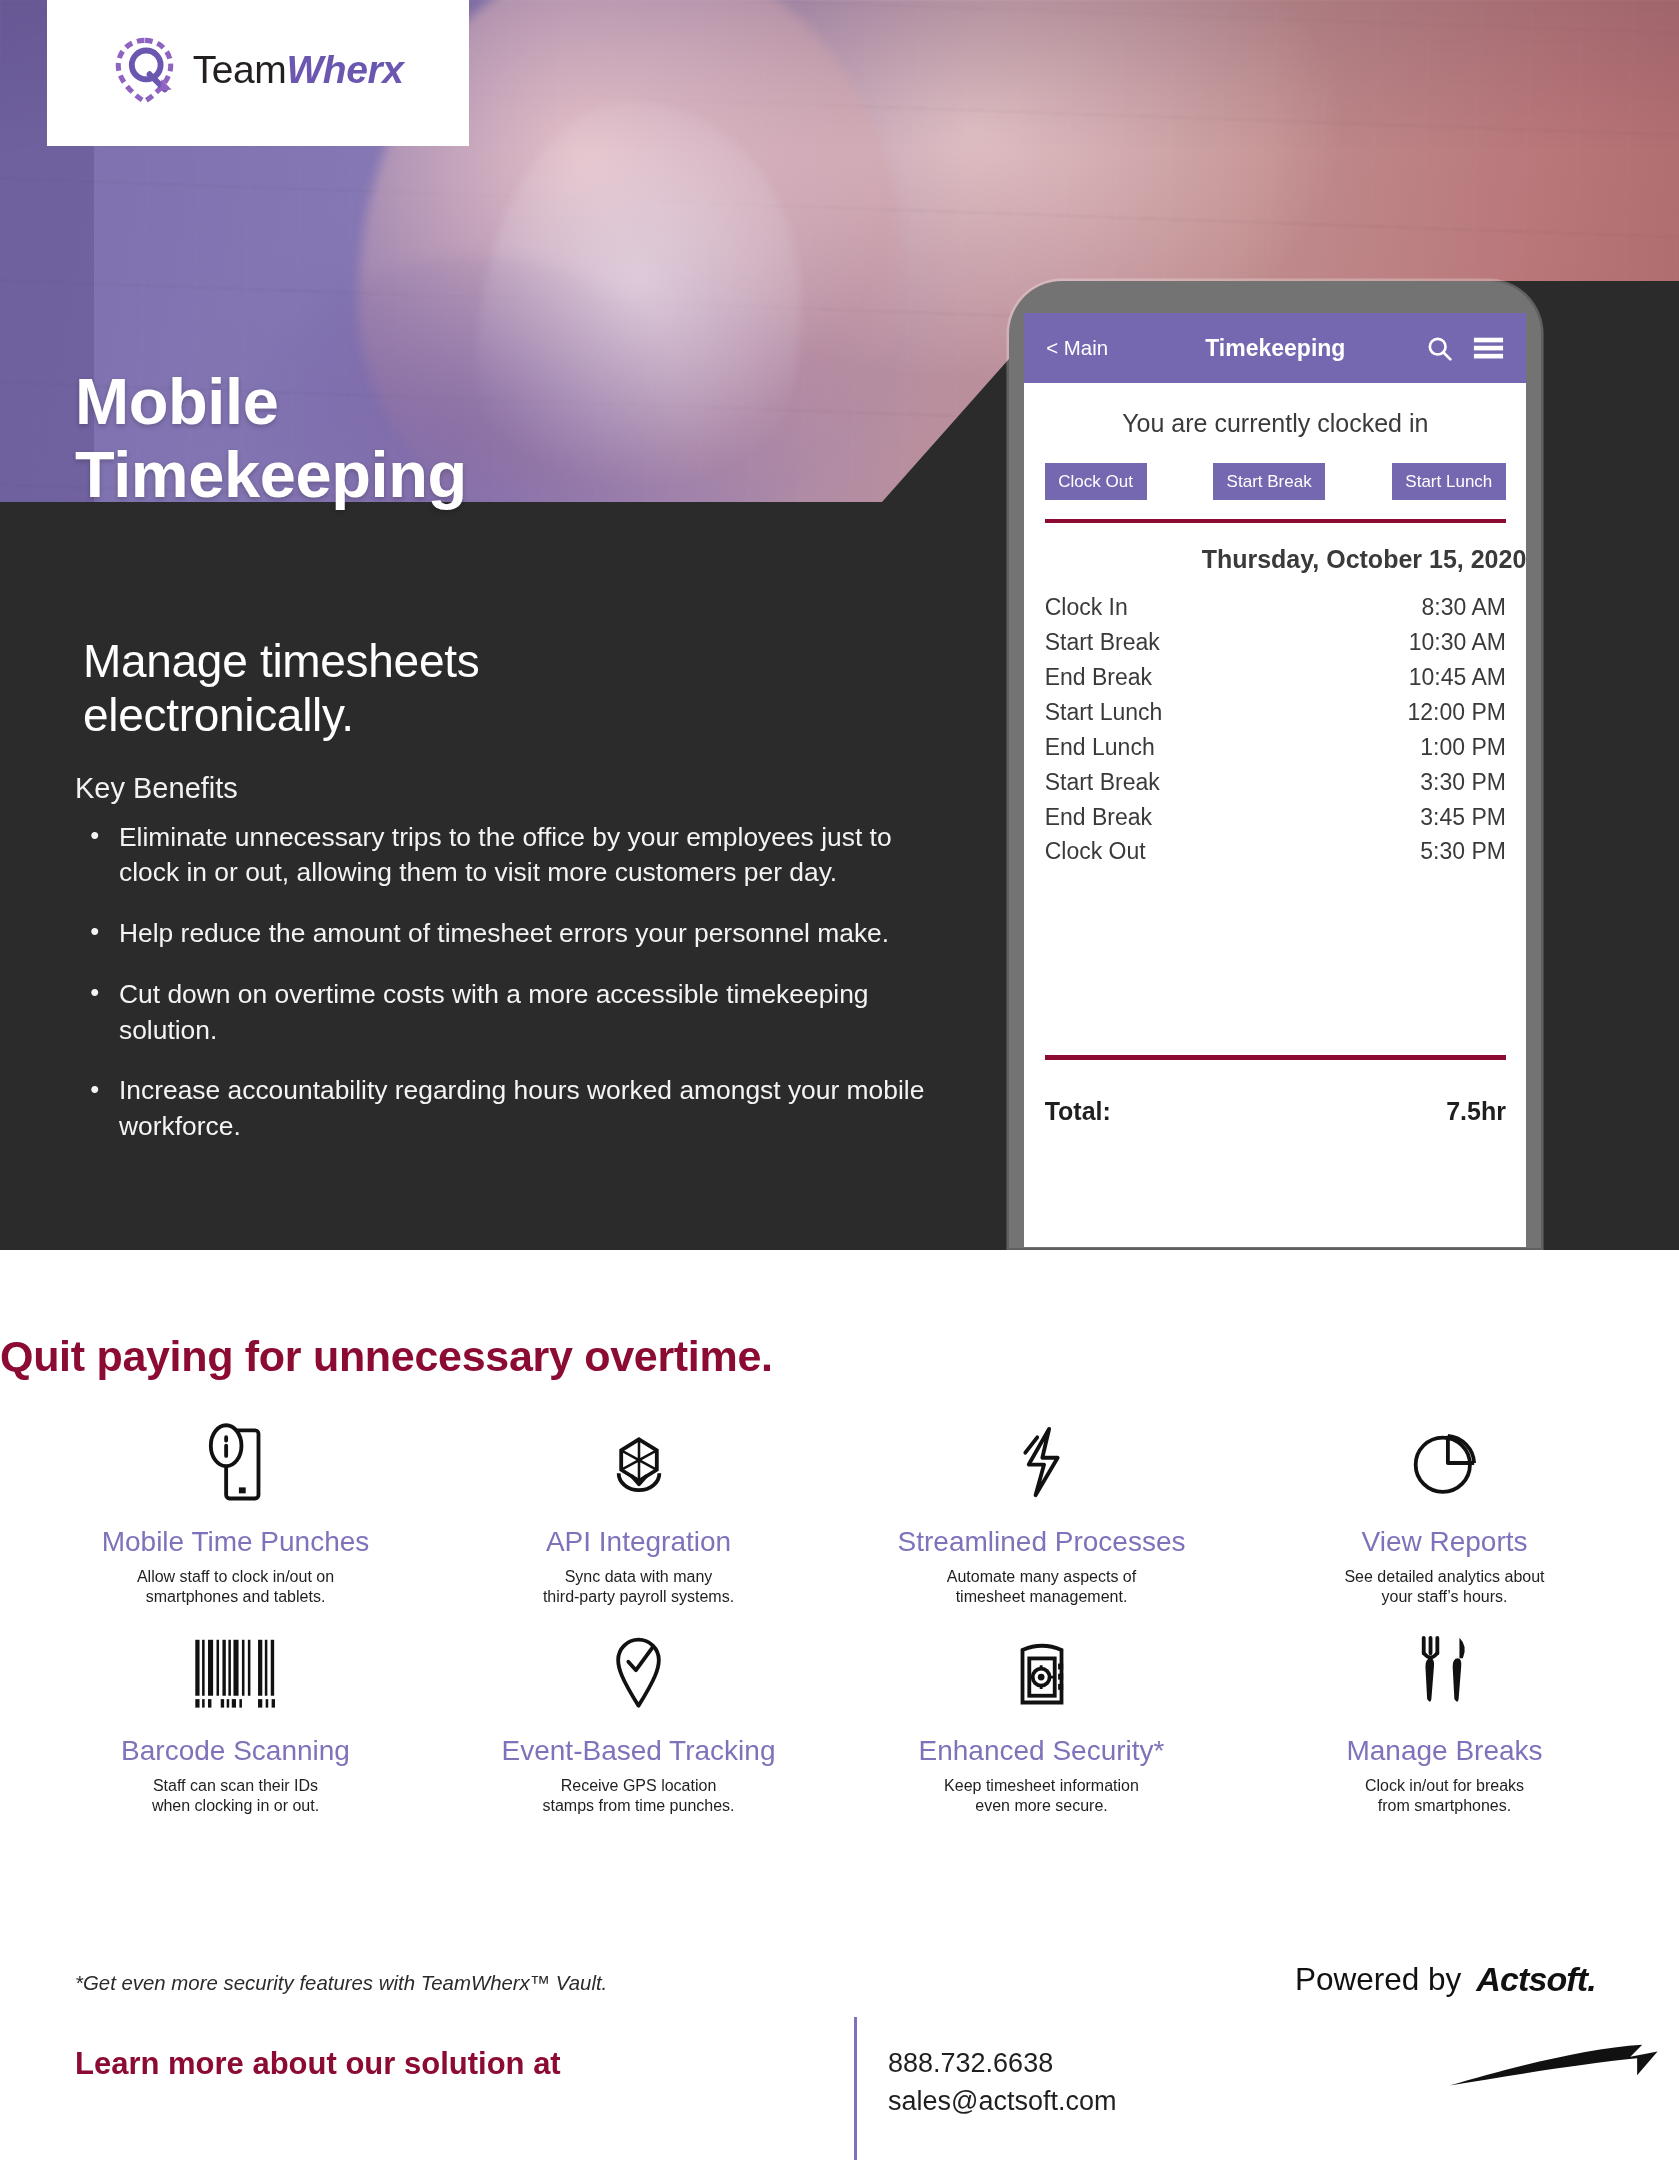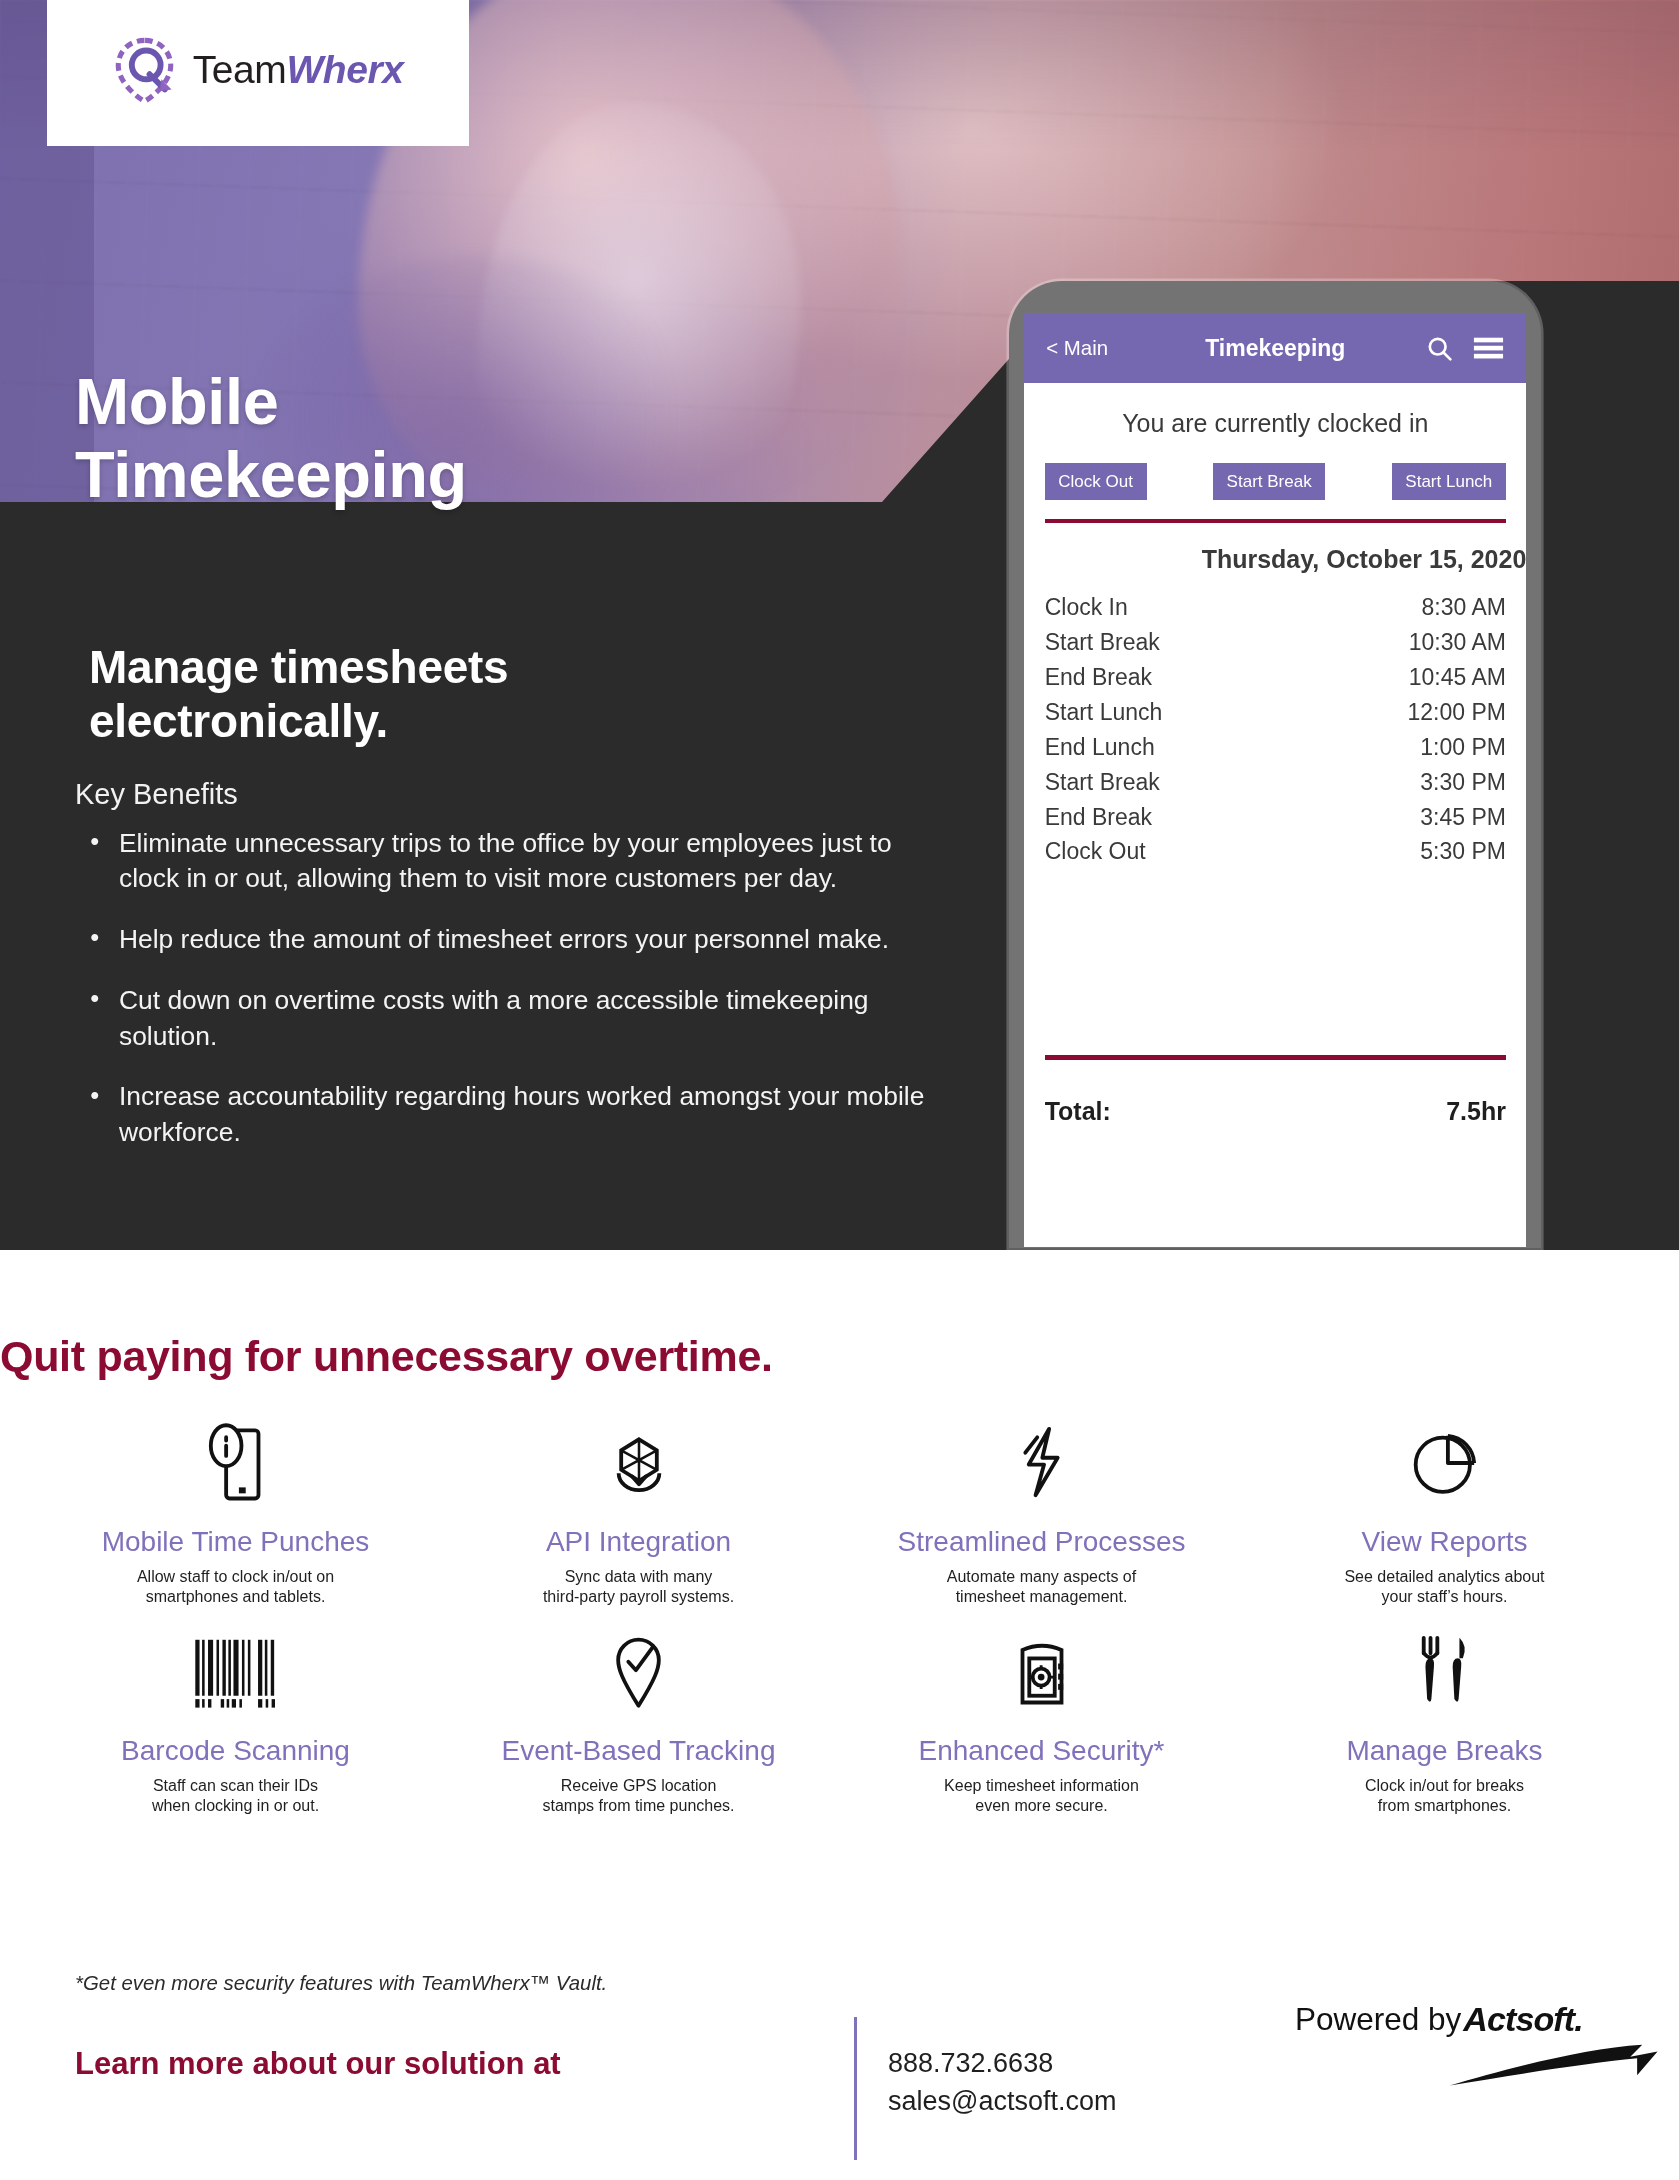--- a/index.html
+++ b/index.html
@@ -59,21 +59,21 @@
 
   .hero-title{
     position:absolute;left:75px;top:366px;
     color:#ffffff;font-size:65px;font-weight:bold;line-height:1.12;letter-spacing:-0.4px;
     text-shadow:0 1.7px 5.1px rgba(0,0,0,.22);
   }
 
   
   .darkband{position:absolute;left:0;top:582px;width:1680px;height:669px;background:#2b2b2b;}
   .copy{position:absolute;left:75px;top:626px;width:860px;color:#ffffff;}
-  .copy h2{margin:14px;font-size:46px;font-weight:bold;line-height:1.18;letter-spacing:-0.3px;}
+  .copy h2{margin:8px;font-size:46px;font-weight:normal;line-height:1.18;letter-spacing:-0.3px;}
   .copy .kb{margin:29px 0 15.3px 0;font-size:29px;font-weight:normal;color:#f2f2f2;}
   .bullets{list-style:none;margin:0;padding:0;}
   .bullets li{
     position:relative;padding-left:44px;margin-bottom:25.6px;
     font-size:26.4px;line-height:1.34;color:#f4f4f4;
   }
   .bullets li:before{
     content:"\2022";position:absolute;left:15.3px;top:-1.7px;font-size:25.6px;color:#f4f4f4;
   }
 
@@ -127,21 +127,21 @@
 
   
   .footnote{
     position:absolute;left:75px;top:1972px;font-size:20.4px;font-style:italic;color:#2b2b2b;
   }
   .cta{
     position:absolute;left:75px;top:2044px;font-size:31px;font-weight:bold;color:#8c0b33;line-height:1.32;
   }
   .vdiv{position:absolute;left:854px;top:2017px;width:3.4px;height:143px;background:#8071bb;}
   .contact{position:absolute;left:888px;top:2044px;font-size:27px;color:#1f1f1f;line-height:1.42;}
-  .powered{position:absolute;left:1295px;top:2000px;display:flex;align-items:center;gap:2px;}
+  .powered{position:absolute;left:1295px;top:1960px;display:flex;align-items:center;gap:15px;}
   .powered .pw{font-size:31.5px;color:#111;}
   .powered .act{font-size:34px;font-style:italic;font-weight:bold;color:#111;letter-spacing:-0.9px;position:relative;}
   .swoosh{position:absolute;left:1448px;top:2043px;}
 </style>
 </head>
 <body>
 
 <div class="page">
 
   <div class="hero">

